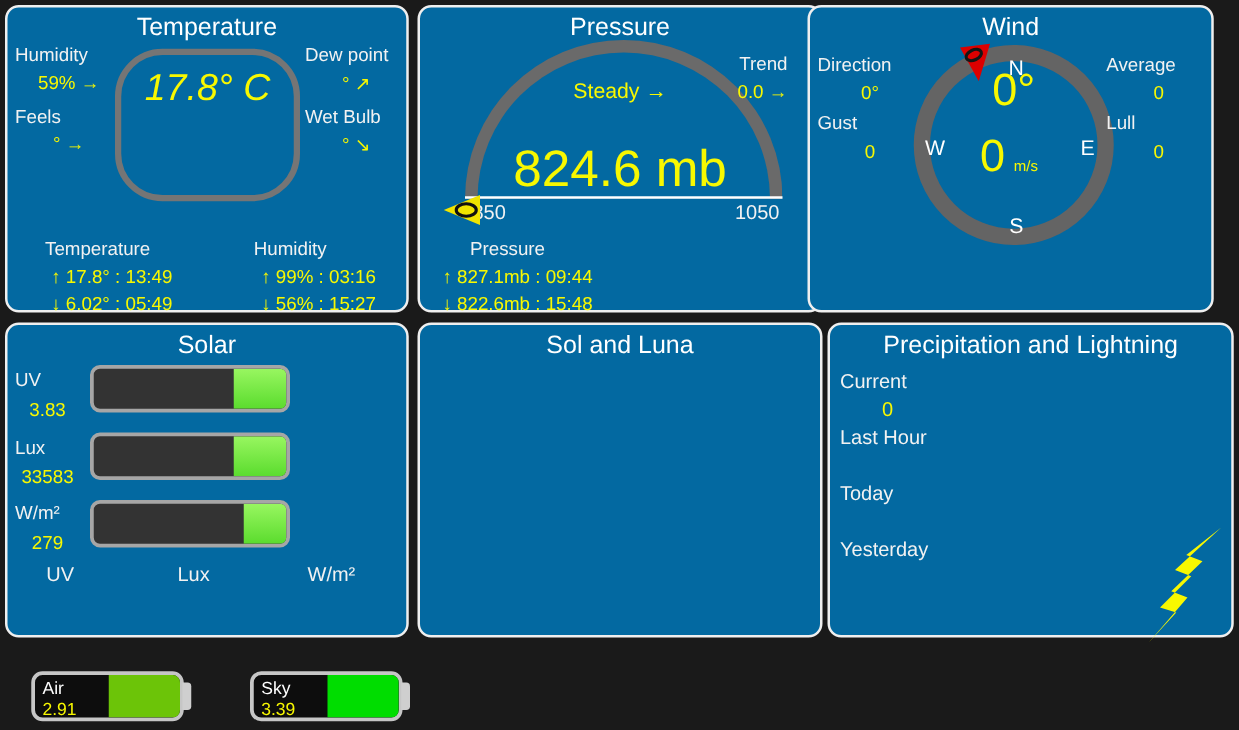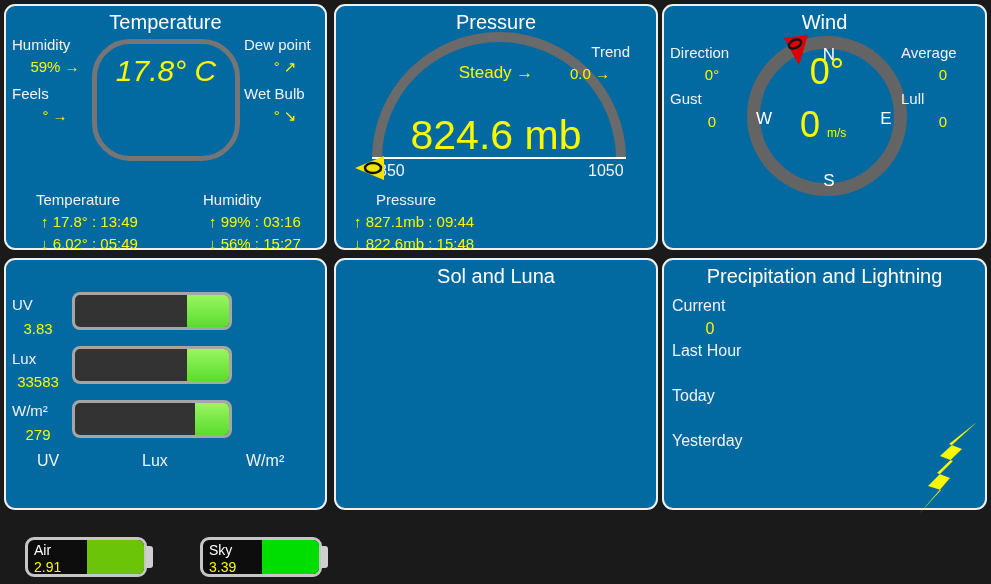--- a/index.html
+++ b/index.html
@@ -71,34 +71,34 @@
   <div class="staty" style="left:203px;top:207px">↑ 99% : 03:16</div>
   <div class="staty" style="left:203px;top:229px">↓ 56% : 15:27</div>
 </div>
 
 <div class="panel" style="left:334px;top:4px;width:324px;height:246px">
   <div class="ptitle">Pressure</div>
   <div class="arc"></div>
   <div class="baseline"></div>
   <div class="lbly" style="left:0;right:0;top:57px;font-size:17px">Steady →</div>
   <div class="lblw" style="right:26px;top:37px;width:60px;text-align:right;left:auto">Trend</div>
-  <div class="lbly" style="right:26px;top:59px;width:60px;text-align:left;left:auto">0.0 →</div>
+  <div class="lbly" style="right:16px;top:59px;width:60px;text-align:center;left:auto">0.0 →</div>
   <div class="pressval">824.6 mb</div>
   <div class="scalelbl" style="left:42px">850</div>
   <div class="scalelbl" style="left:252px">1050</div>
   <svg class="absvg" style="left:18px;top:149px" width="30" height="26" viewBox="0 0 30 26">
     <polygon points="30,1 1,13 30,25" fill="#f0e400"></polygon>
     <ellipse cx="19" cy="13" rx="8" ry="5" fill="none" stroke="#111111" stroke-width="2.5"></ellipse>
   </svg>
   <div class="lblw" style="left:40px;top:185px;width:80px">Pressure</div>
   <div class="staty" style="left:18px;top:207px">↑ 827.1mb : 09:44</div>
   <div class="staty" style="left:18px;top:229px">↓ 822.6mb : 15:48</div>
 </div>
 
-<div class="panel" style="left:662px;top:4px;width:325px;height:246px">
+<div class="panel" style="left:646px;top:4px;width:325px;height:246px">
   <div class="ptitle">Wind</div>
   <div class="ring"></div>
   <div class="compass" style="left:153px;top:39px">N</div>
   <div class="compass" style="left:153px;top:165px">S</div>
   <div class="compass" style="left:88px;top:103px">W</div>
   <div class="compass" style="left:210px;top:103px">E</div>
   <svg class="absvg" style="left:118px;top:27px" width="28" height="34" viewBox="0 0 28 34">
     <polygon points="2,5 26,2 17,32" fill="#dd0000"></polygon>
     <ellipse cx="13" cy="11" rx="6.5" ry="4" fill="none" stroke="#151515" stroke-width="2.5" transform="rotate(-25 13 11)"></ellipse>
   </svg>
@@ -111,20 +111,21 @@
   <div class="lbly" style="left:6px;top:60px;width:84px">0°</div>
   <div class="lblw" style="left:6px;top:84px;width:84px">Gust</div>
   <div class="lbly" style="left:6px;top:107px;width:84px">0</div>
   <div class="lblw" style="left:237px;top:38px;width:84px">Average</div>
   <div class="lbly" style="left:237px;top:60px;width:84px">0</div>
   <div class="lblw" style="left:237px;top:84px;width:84px">Lull</div>
   <div class="lbly" style="left:237px;top:107px;width:84px">0</div>
 </div>
 
 <div class="panel" style="left:4px;top:258px;width:323px;height:252px">
+  <div class="ptitle">Solar</div>
   <div class="lblw" style="left:6px;top:36px;width:52px">UV</div>
   <div class="lbly" style="left:6px;top:60px;width:52px">3.83</div>
   <div class="sbar" style="top:32px">
     <div class="sgreen" style="width: 27%;"></div>
   </div>
   <div class="lblw" style="left:6px;top:90px;width:52px">Lux</div>
   <div class="lbly" style="left:2px;top:113px;width:60px">33583</div>
   <div class="sbar" style="top:86px">
     <div class="sgreen" style="width: 27%;"></div>
   </div>

